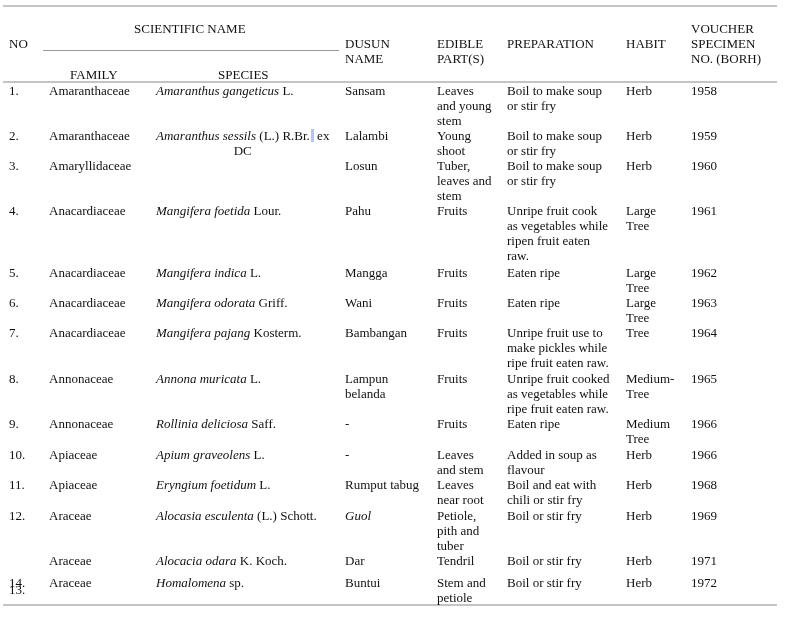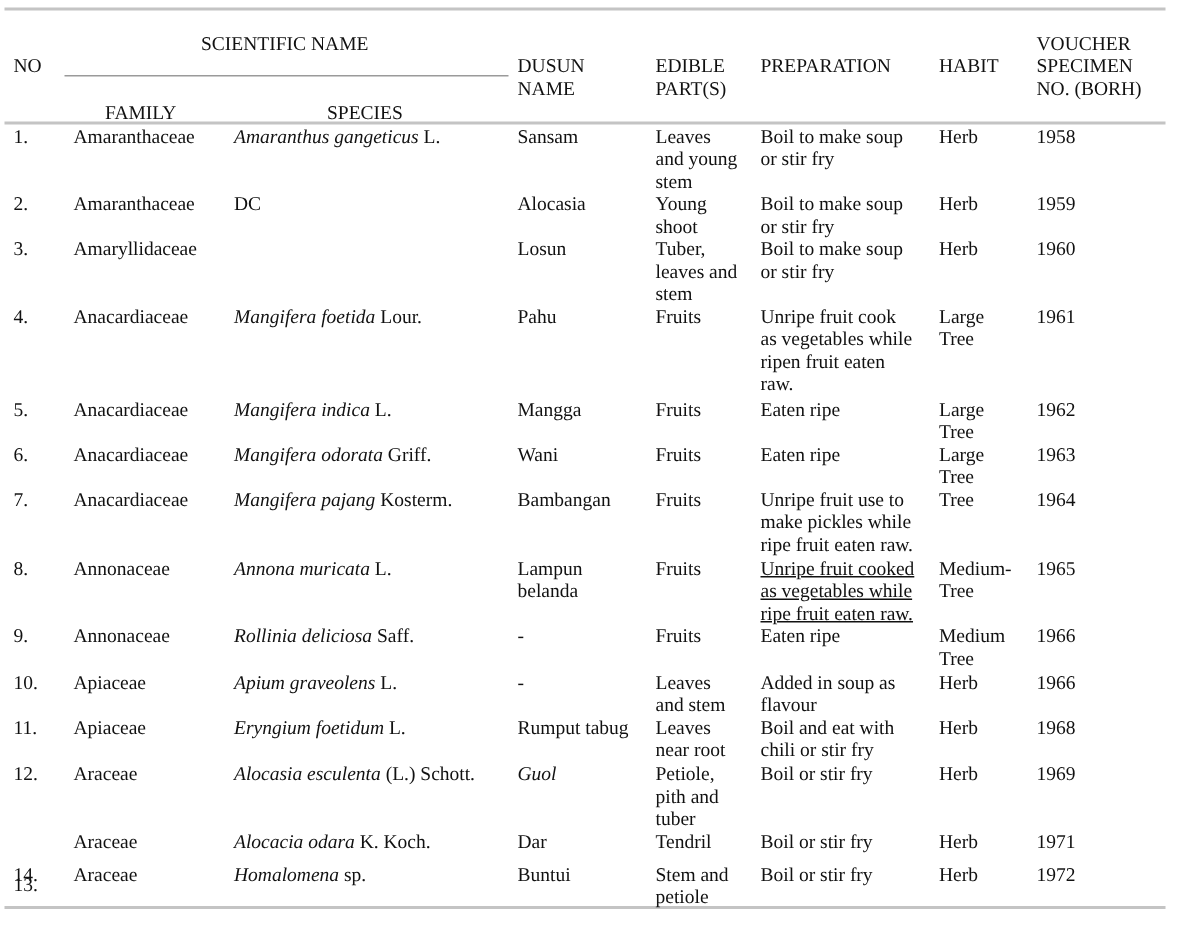--- a/index.html
+++ b/index.html
@@ -77,24 +77,25 @@
       </div>
       <div class="cell c-ha" style="top: 83px;">
         <div>Herb</div>
       </div>
       <div class="cell c-vo" style="top: 83px;">1958</div>
     </div>
     <div>
       <div class="cell c-no" style="top: 128px;">2.</div>
       <div class="cell c-fam" style="top: 128px;">Amaranthaceae</div>
       <div class="cell c-sp" style="top: 128px;">
+        <div><span class="it">Amaranthus sessils</span><span> (L.) R.Br.</span><span class="cursor"></span><span> ex</span></div>
         <div>DC</div>
       </div>
       <div class="cell c-du" style="top: 128px;">
-        <div>Alocasia</div>
+        <div>Lalambi</div>
       </div>
       <div class="cell c-ed" style="top: 128px;">
         <div>Young</div>
         <div>shoot</div>
       </div>
       <div class="cell c-pr" style="top: 128px;">
         <div>Boil to make soup</div>
         <div>or stir fry</div>
       </div>
       <div class="cell c-ha" style="top: 128px;">
@@ -218,21 +219,21 @@
       <div class="cell c-sp" style="top: 371px;">
         <div><span class="it">Annona muricata</span><span> L.</span></div>
       </div>
       <div class="cell c-du" style="top: 371px;">
         <div>Lampun</div>
         <div>belanda</div>
       </div>
       <div class="cell c-ed" style="top: 371px;">
         <div>Fruits</div>
       </div>
-      <div class="cell c-pr" style="top: 371px; text-decoration: underline;">
+      <div class="cell c-pr" style="top: 371px;">
         <div>Unripe fruit cooked</div>
         <div>as vegetables while</div>
         <div>ripe fruit eaten raw.</div>
       </div>
       <div class="cell c-ha" style="top: 371px;">
         <div>Medium-</div>
         <div>Tree</div>
       </div>
       <div class="cell c-vo" style="top: 371px; text-align: right;">1965</div>
     </div>

